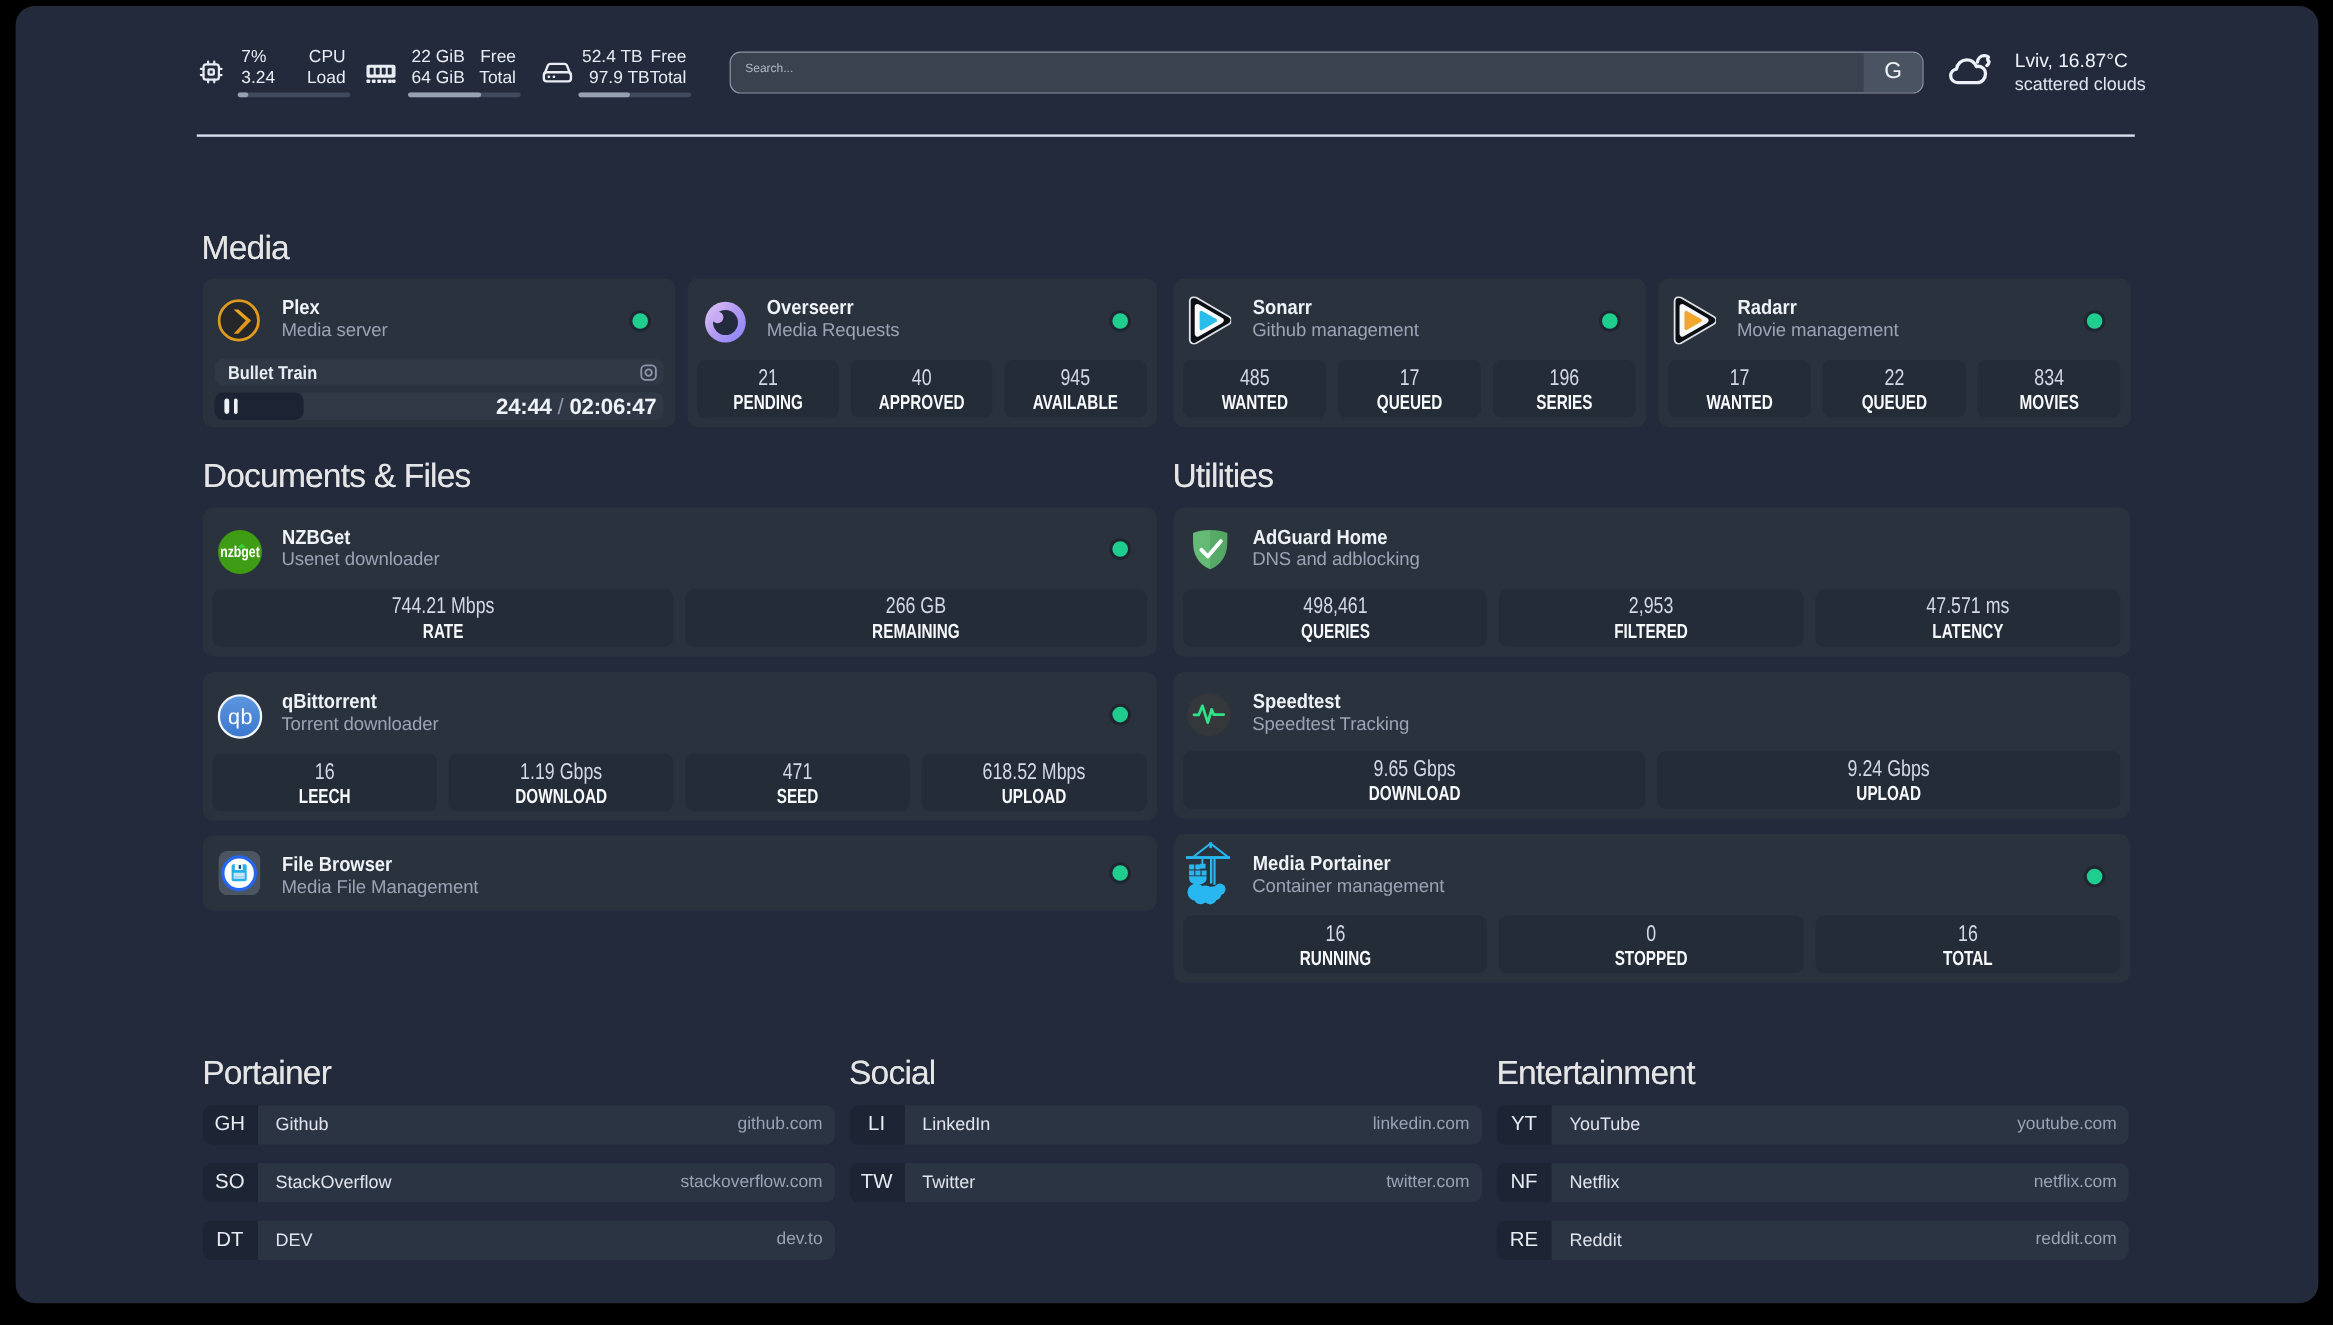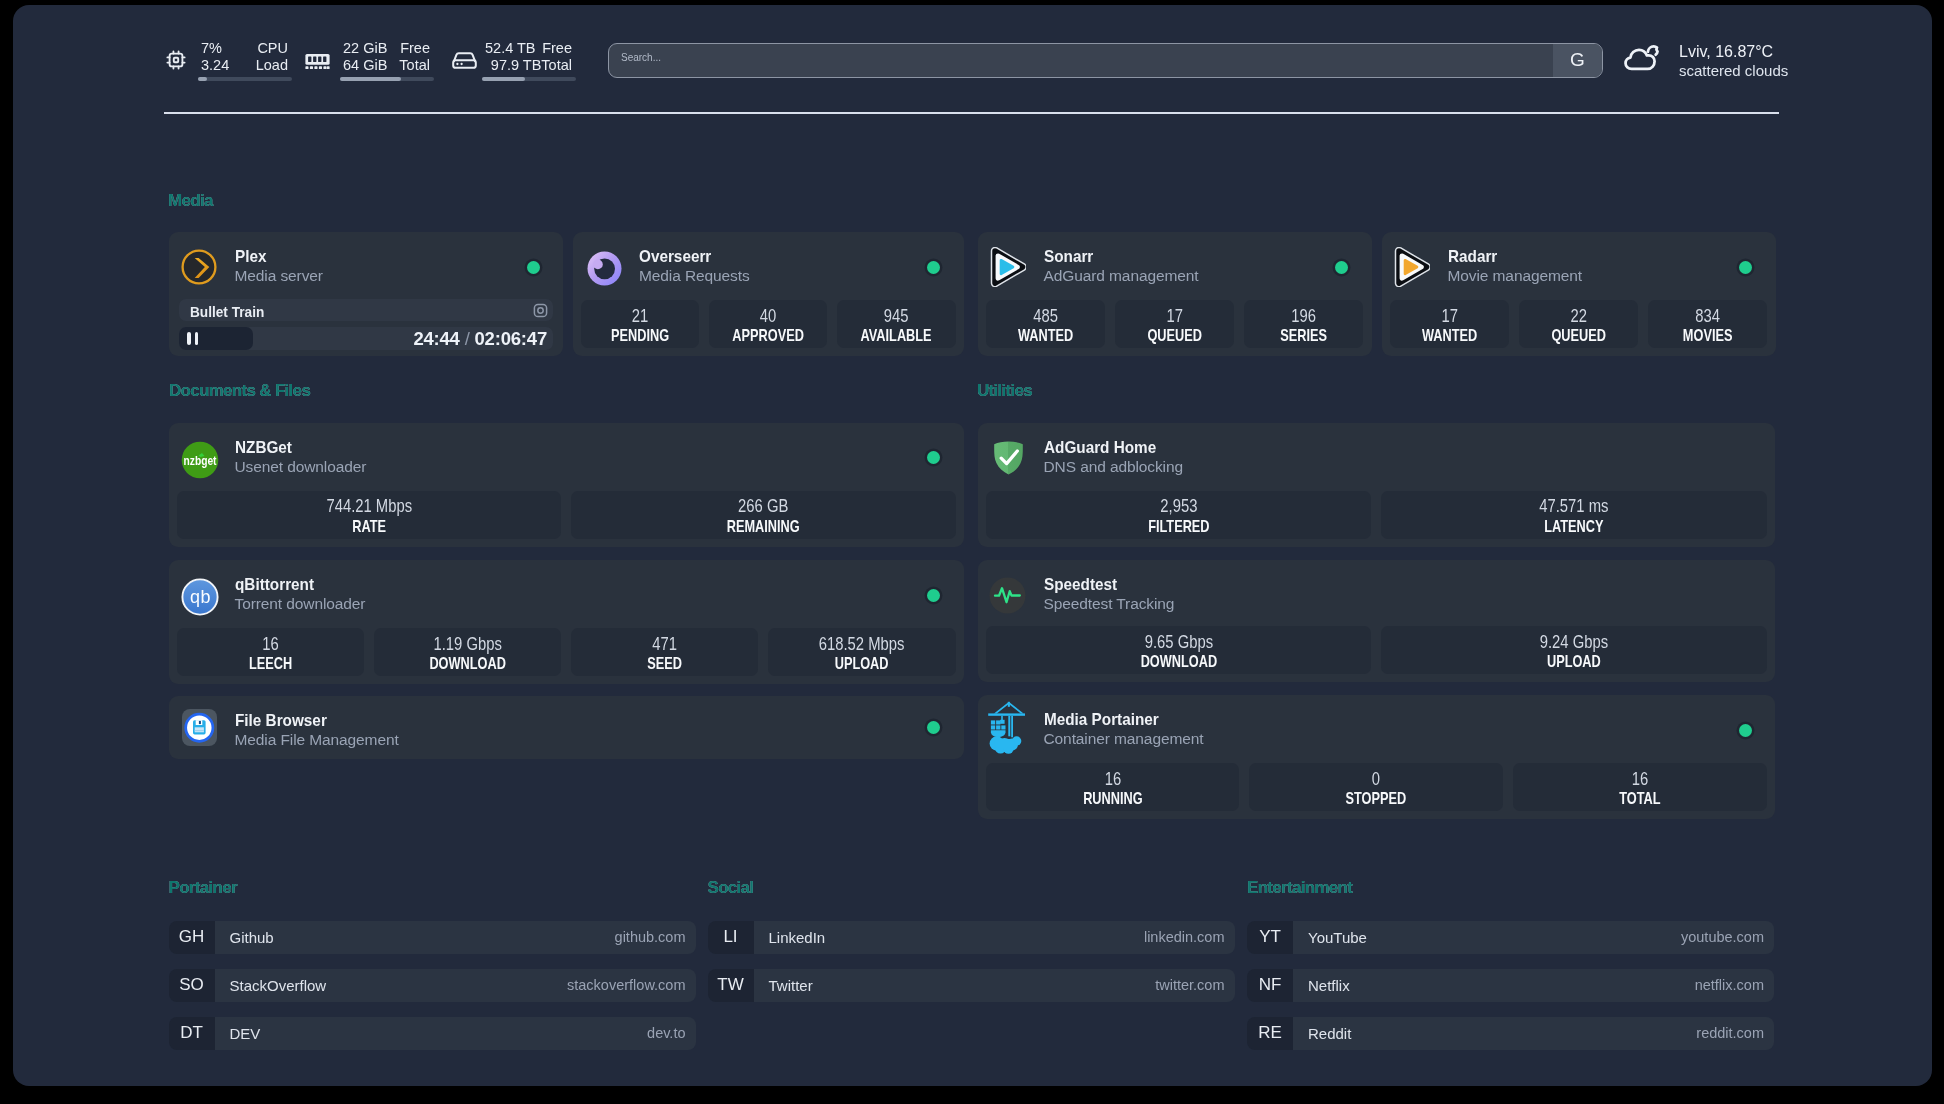--- a/index.html
+++ b/index.html
@@ -6,21 +6,21 @@
 #panel{position:absolute;left:13px;top:5px;width:1919px;height:1081px;background:#222a3c;border-radius:16px}
 .card{position:absolute;background:#2a323d;border-radius:9px}
 .ttl{position:absolute;font-size:17px;font-weight:bold;color:#eff2f6;transform:scaleX(.9);transform-origin:0 50%}
 .sub{position:absolute;font-size:15.5px;color:#9aa4b5;letter-spacing:-0.1px}
 .dot{position:absolute;width:13px;height:13px;border-radius:50%;background:#1fcd8e;box-shadow:0 0 0 2.5px rgba(18,24,36,.45)}
 .stats{position:absolute;display:flex;gap:10px}
 .sbox{flex:1;height:48px;background:#242c38;border-radius:7px;text-align:center;padding-top:4.5px}
 .snum{font-size:19px;color:#d3d9e3;line-height:22.5px;transform:scaleX(.78)}
 .slab{font-size:17px;font-weight:bold;color:#f7f9fb;line-height:17.5px;transform:scaleX(.75)}
 .icn{position:absolute}
-.hd{position:absolute;font-size:17px;font-weight:700;color:#0f766e;letter-spacing:-0.7px;text-shadow:0 0 .5px rgba(227,232,240,.7)}
+.hd{position:absolute;font-size:28px;font-weight:400;color:#e5e5e5;letter-spacing:-0.7px;text-shadow:0 0 .5px rgba(227,232,240,.7)}
 .bmrow{position:absolute;height:33px;border-radius:8px;overflow:hidden;display:flex}
 .bmab{width:46px;background:#1d2433;color:#e8ecf2;font-size:17px;font-weight:500;display:flex;align-items:center;justify-content:center;flex:none}
 .bmbar{flex:1;background:#2b3442;display:flex;align-items:center;padding:0 10px 0 15px}
 .bmname{font-size:15px;color:#dfe4ec;flex:1}
 .bmurl{font-size:14.5px;color:#9aa3b4}
 .tbval{position:absolute;font-size:14.5px;color:#e9edf3;line-height:17.2px}
 .bar{position:absolute;height:4px;border-radius:2px;background:#404a5c}
 .barf{height:4px;border-radius:2px;background:#97a1b1}
 </style></head><body>
 <div id="panel"></div>
@@ -164,21 +164,21 @@
 <div class="card" style="left:977.5px;top:232px;width:394px;height:124px"></div>
 <div class="icn" style="left:989.5px;top:247px"><svg width="36" height="40" viewBox="0 0 36 40">
       <g stroke-linejoin="round">
         <path d="M5 4 L32.5 20 L5 36 Z" fill="none" stroke="#dde2e8" stroke-width="8.5"></path>
         <path d="M5 4 L32.5 20 L5 36 Z" fill="#0b0e13" stroke="#0b0e13" stroke-width="5.5"></path>
         <path d="M8 8.8 L27.4 20 L8 31.2 Z" fill="#f7f9fb" stroke="#f7f9fb" stroke-width="4.8"></path>
         <path d="M11 13.2 L23 20 L11 26.8 Z" fill="#2abde9" stroke="#2abde9" stroke-width="2.6"></path>
       </g>
     </svg></div>
 <div class="ttl" style="left:1043.5px;top:247px">Sonarr</div>
-<div class="sub" style="left:1043.5px;top:267px">AdGuard management</div>
+<div class="sub" style="left:1043.5px;top:267px">Github management</div>
 <div class="dot" style="left:1335.0px;top:260.5px"></div>
 <div class="stats" style="left:985.5px;top:300px;width:378px">
     <div class="sbox">
       <div class="snum">485</div>
       <div class="slab">WANTED</div>
     </div>
     <div class="sbox">
       <div class="snum">17</div>
       <div class="slab">QUEUED</div>
     </div>
@@ -286,20 +286,24 @@
           <stop offset="0.5" stop-color="#57aa67"></stop>
           <stop offset="1" stop-color="#54a663"></stop>
         </linearGradient>
       </defs>
       <path d="M18.5 1.6 C13.1 1.6 7.9 2.5 4.2 4.2 C4.2 11.6 3.9 17.9 6.4 23.1 C8.9 28.4 13.3 32.2 18.5 34.4 C23.7 32.2 28.1 28.4 30.6 23.1 C33.1 17.9 32.8 11.6 32.8 4.2 C29.1 2.5 23.9 1.6 18.5 1.6 Z" fill="url(#agg)"></path>
       <path d="M11.2 18.2 L16.6 23.6 L27.3 11" fill="none" stroke="#ffffff" stroke-width="3.3" stroke-linecap="round" stroke-linejoin="round"></path>
     </svg></div>
 <div class="ttl" style="left:1043.5px;top:437.5px">AdGuard Home</div>
 <div class="sub" style="left:1043.5px;top:457.5px">DNS and adblocking</div>
 <div class="stats" style="left:985.5px;top:490.5px;width:781.5px">
+    <div class="sbox">
+      <div class="snum">498,461</div>
+      <div class="slab">QUERIES</div>
+    </div>
     <div class="sbox">
       <div class="snum">2,953</div>
       <div class="slab">FILTERED</div>
     </div>
     <div class="sbox">
       <div class="snum">47.571 ms</div>
       <div class="slab">LATENCY</div>
     </div>
   </div>
 <div class="card" style="left:977.5px;top:560px;width:797.5px;height:122px"></div>

